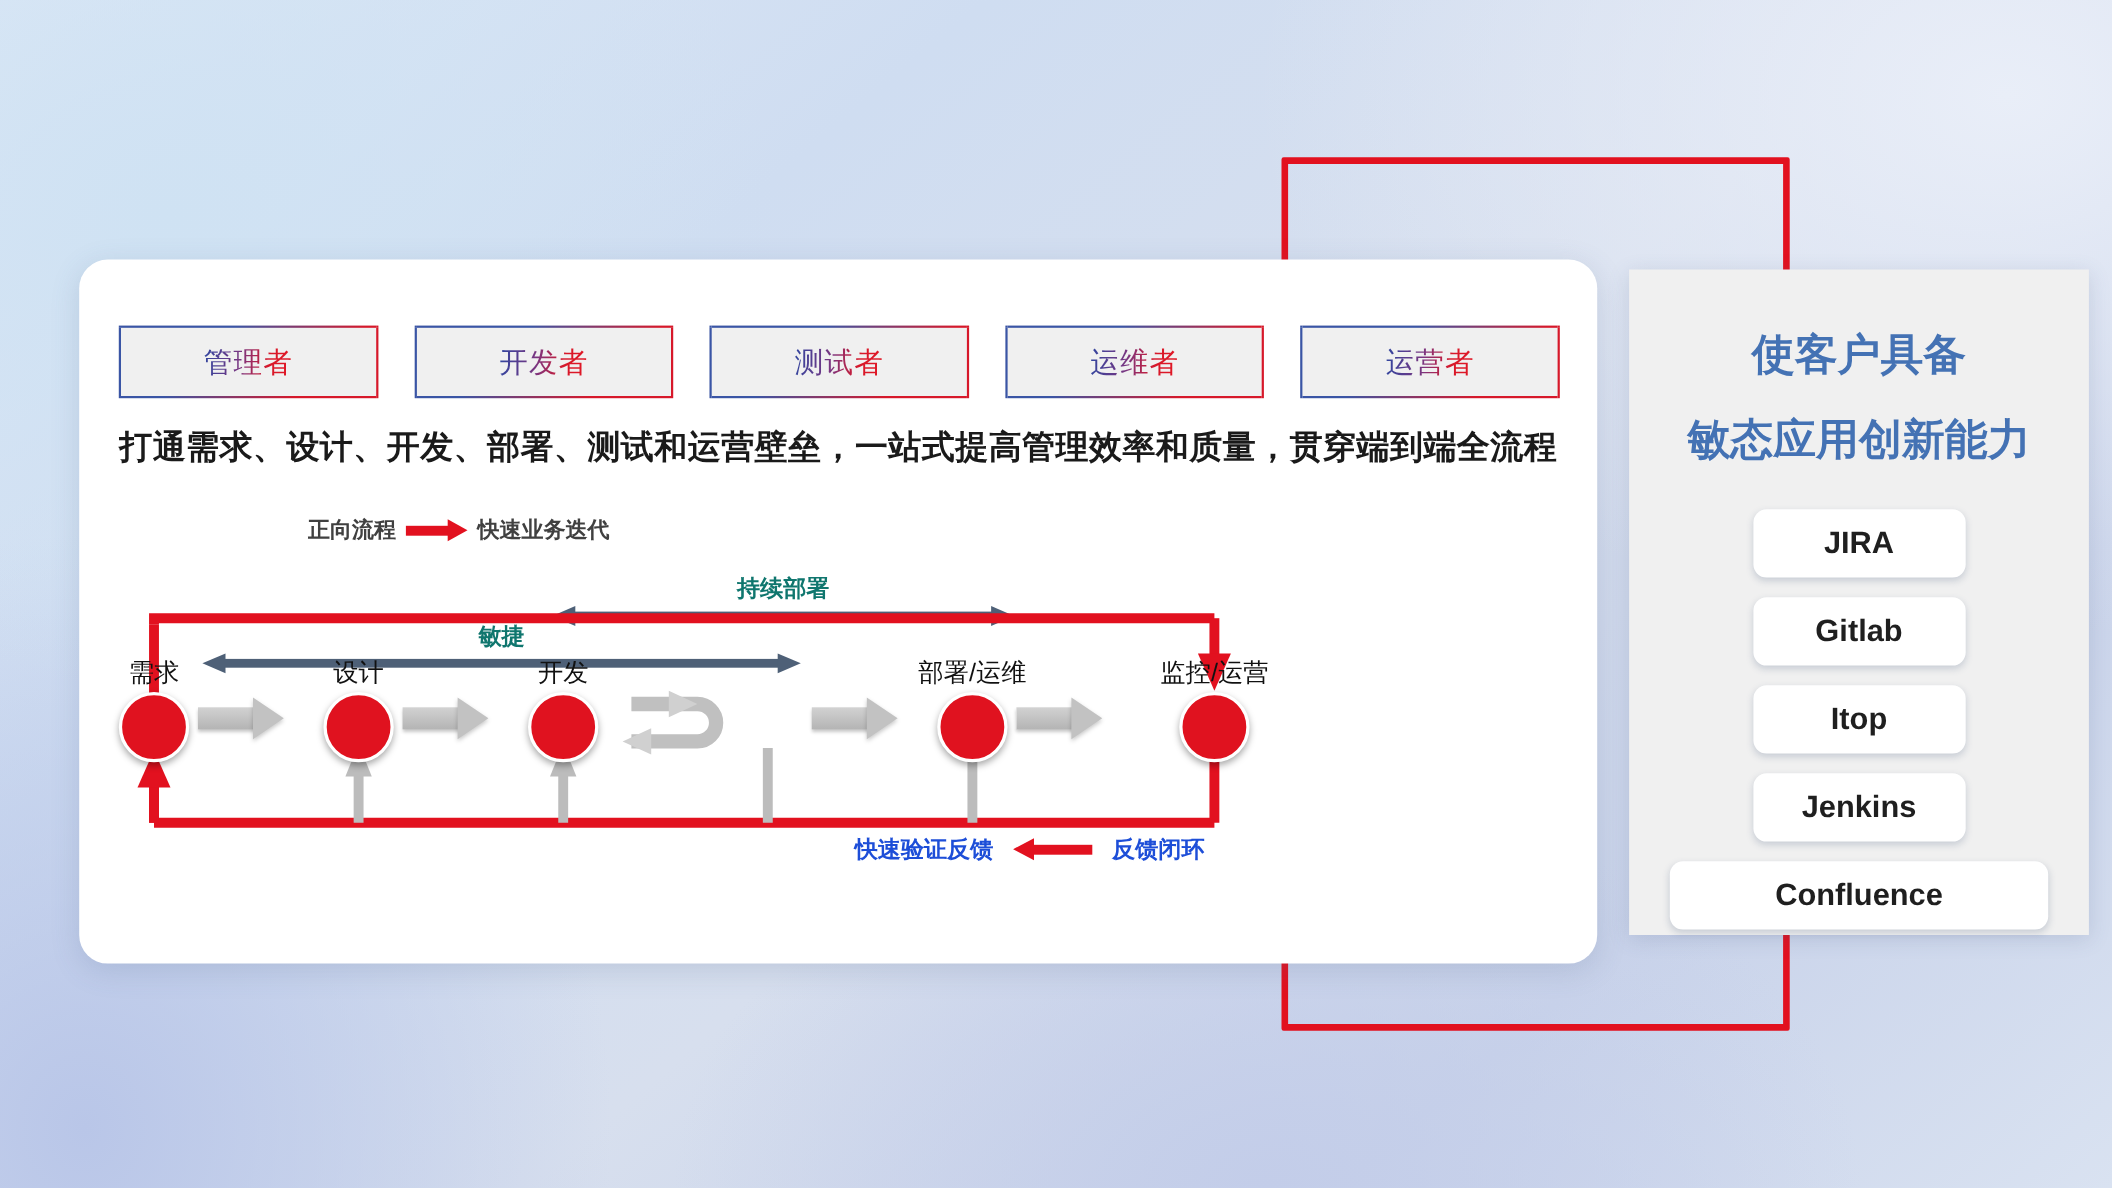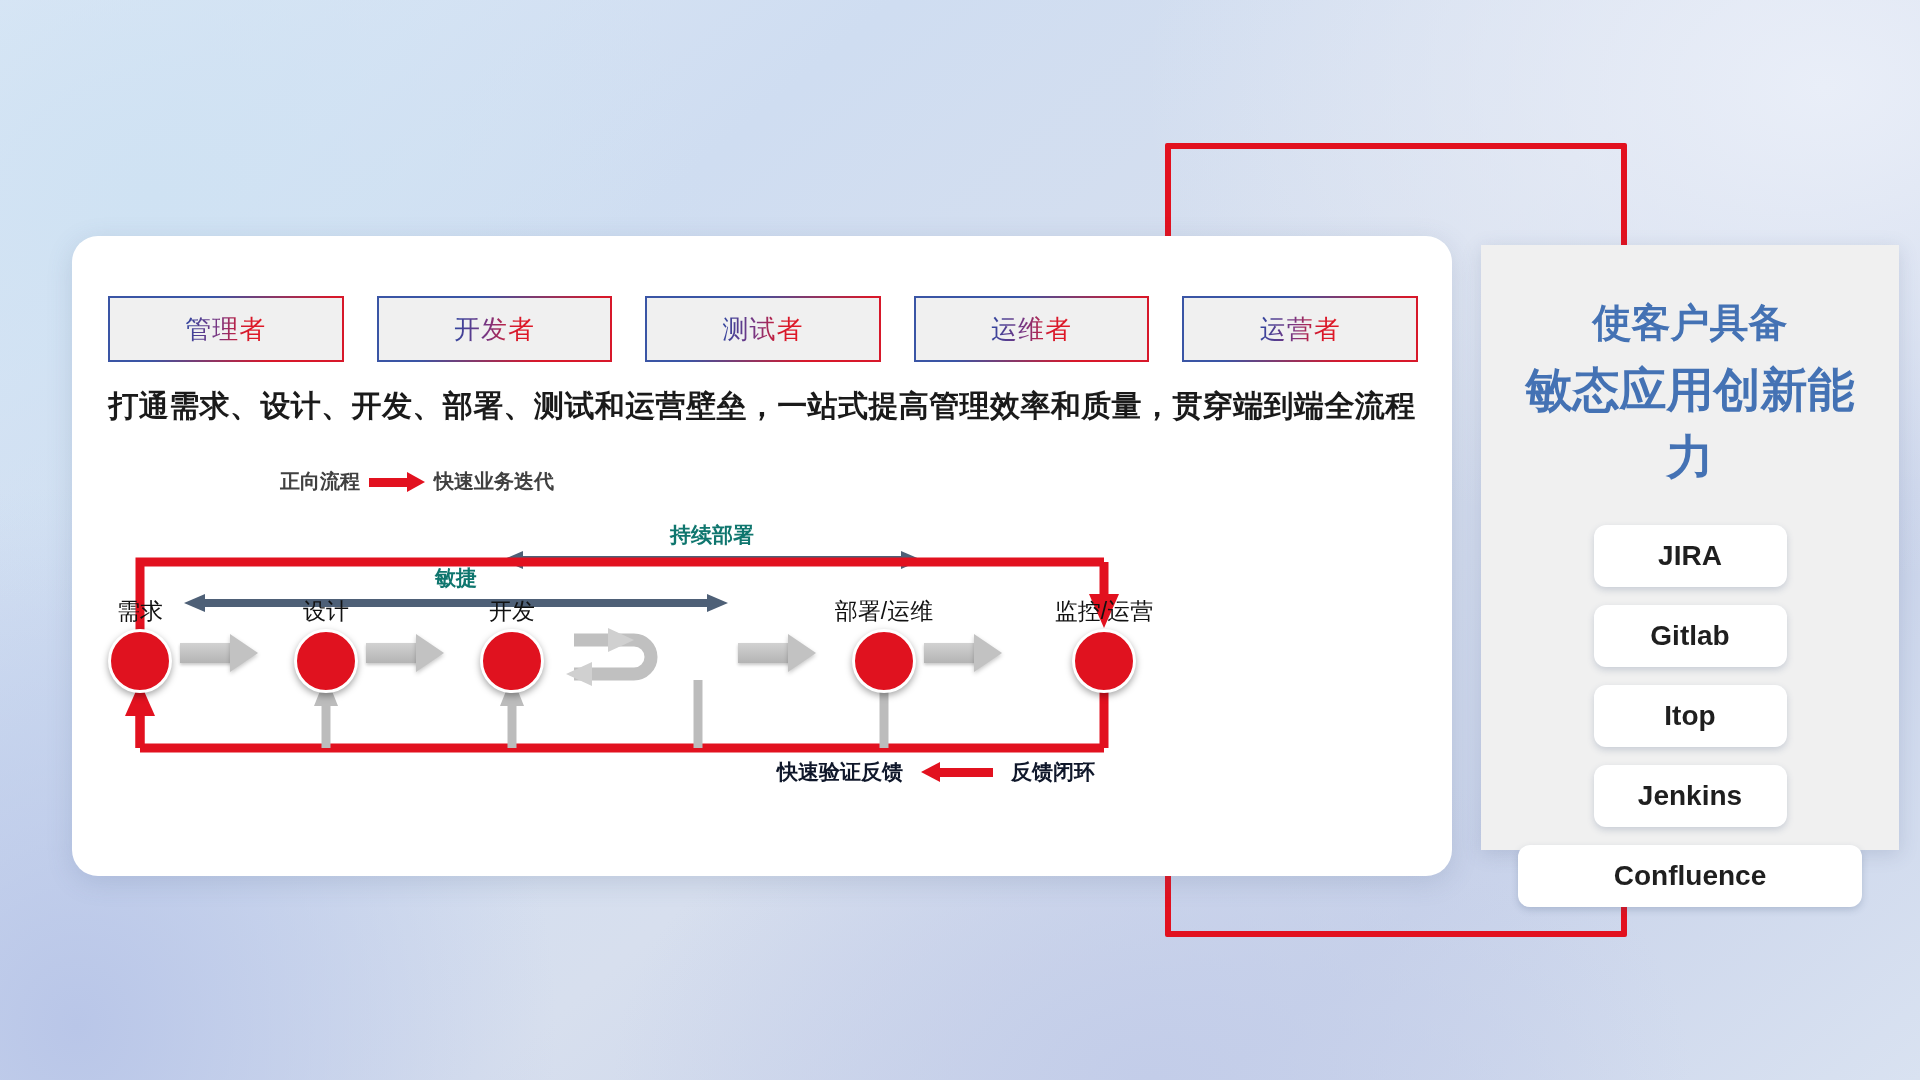--- a/index.html
+++ b/index.html
@@ -201,42 +201,42 @@
 
   
   #legend-feedback {
     position: absolute;
     left: 705px; top: 522px;
     display: flex;
     align-items: center;
     gap: 18px;
     font-size: 21px;
     font-weight: bold;
-    color: #0f172a;
+    color: #1d4ed8;
   }
 
   
   #right-panel {
     position: absolute;
     left: 1481px; top: 245px;
     width: 418px; height: 605px;
     background: #f0f0f0;
     box-shadow: 0 4px 18px rgba(70,90,130,.18);
     z-index: 3;
     padding: 12px 26px;
   }
   #panel-title {
     margin-top: 38px;
     text-align: center;
     color: #4472b4;
     font-weight: bold;
     line-height: 1.42;
   }
   #panel-title .t1 { font-size: 39px; display: block; }
-  #panel-title .t2 { font-size: 47px; display: block; margin-top: 7px; }
+  #panel-title .t2 { font-size: 39px; display: block; margin-top: 23px; }
   #tools-grid {
     margin-top: 34px;
     display: flex;
     flex-wrap: wrap;
     gap: 18px 18px;
     justify-content: center;
   }
   .tool-chip {
     background: #fff;
     border-radius: 12px;

